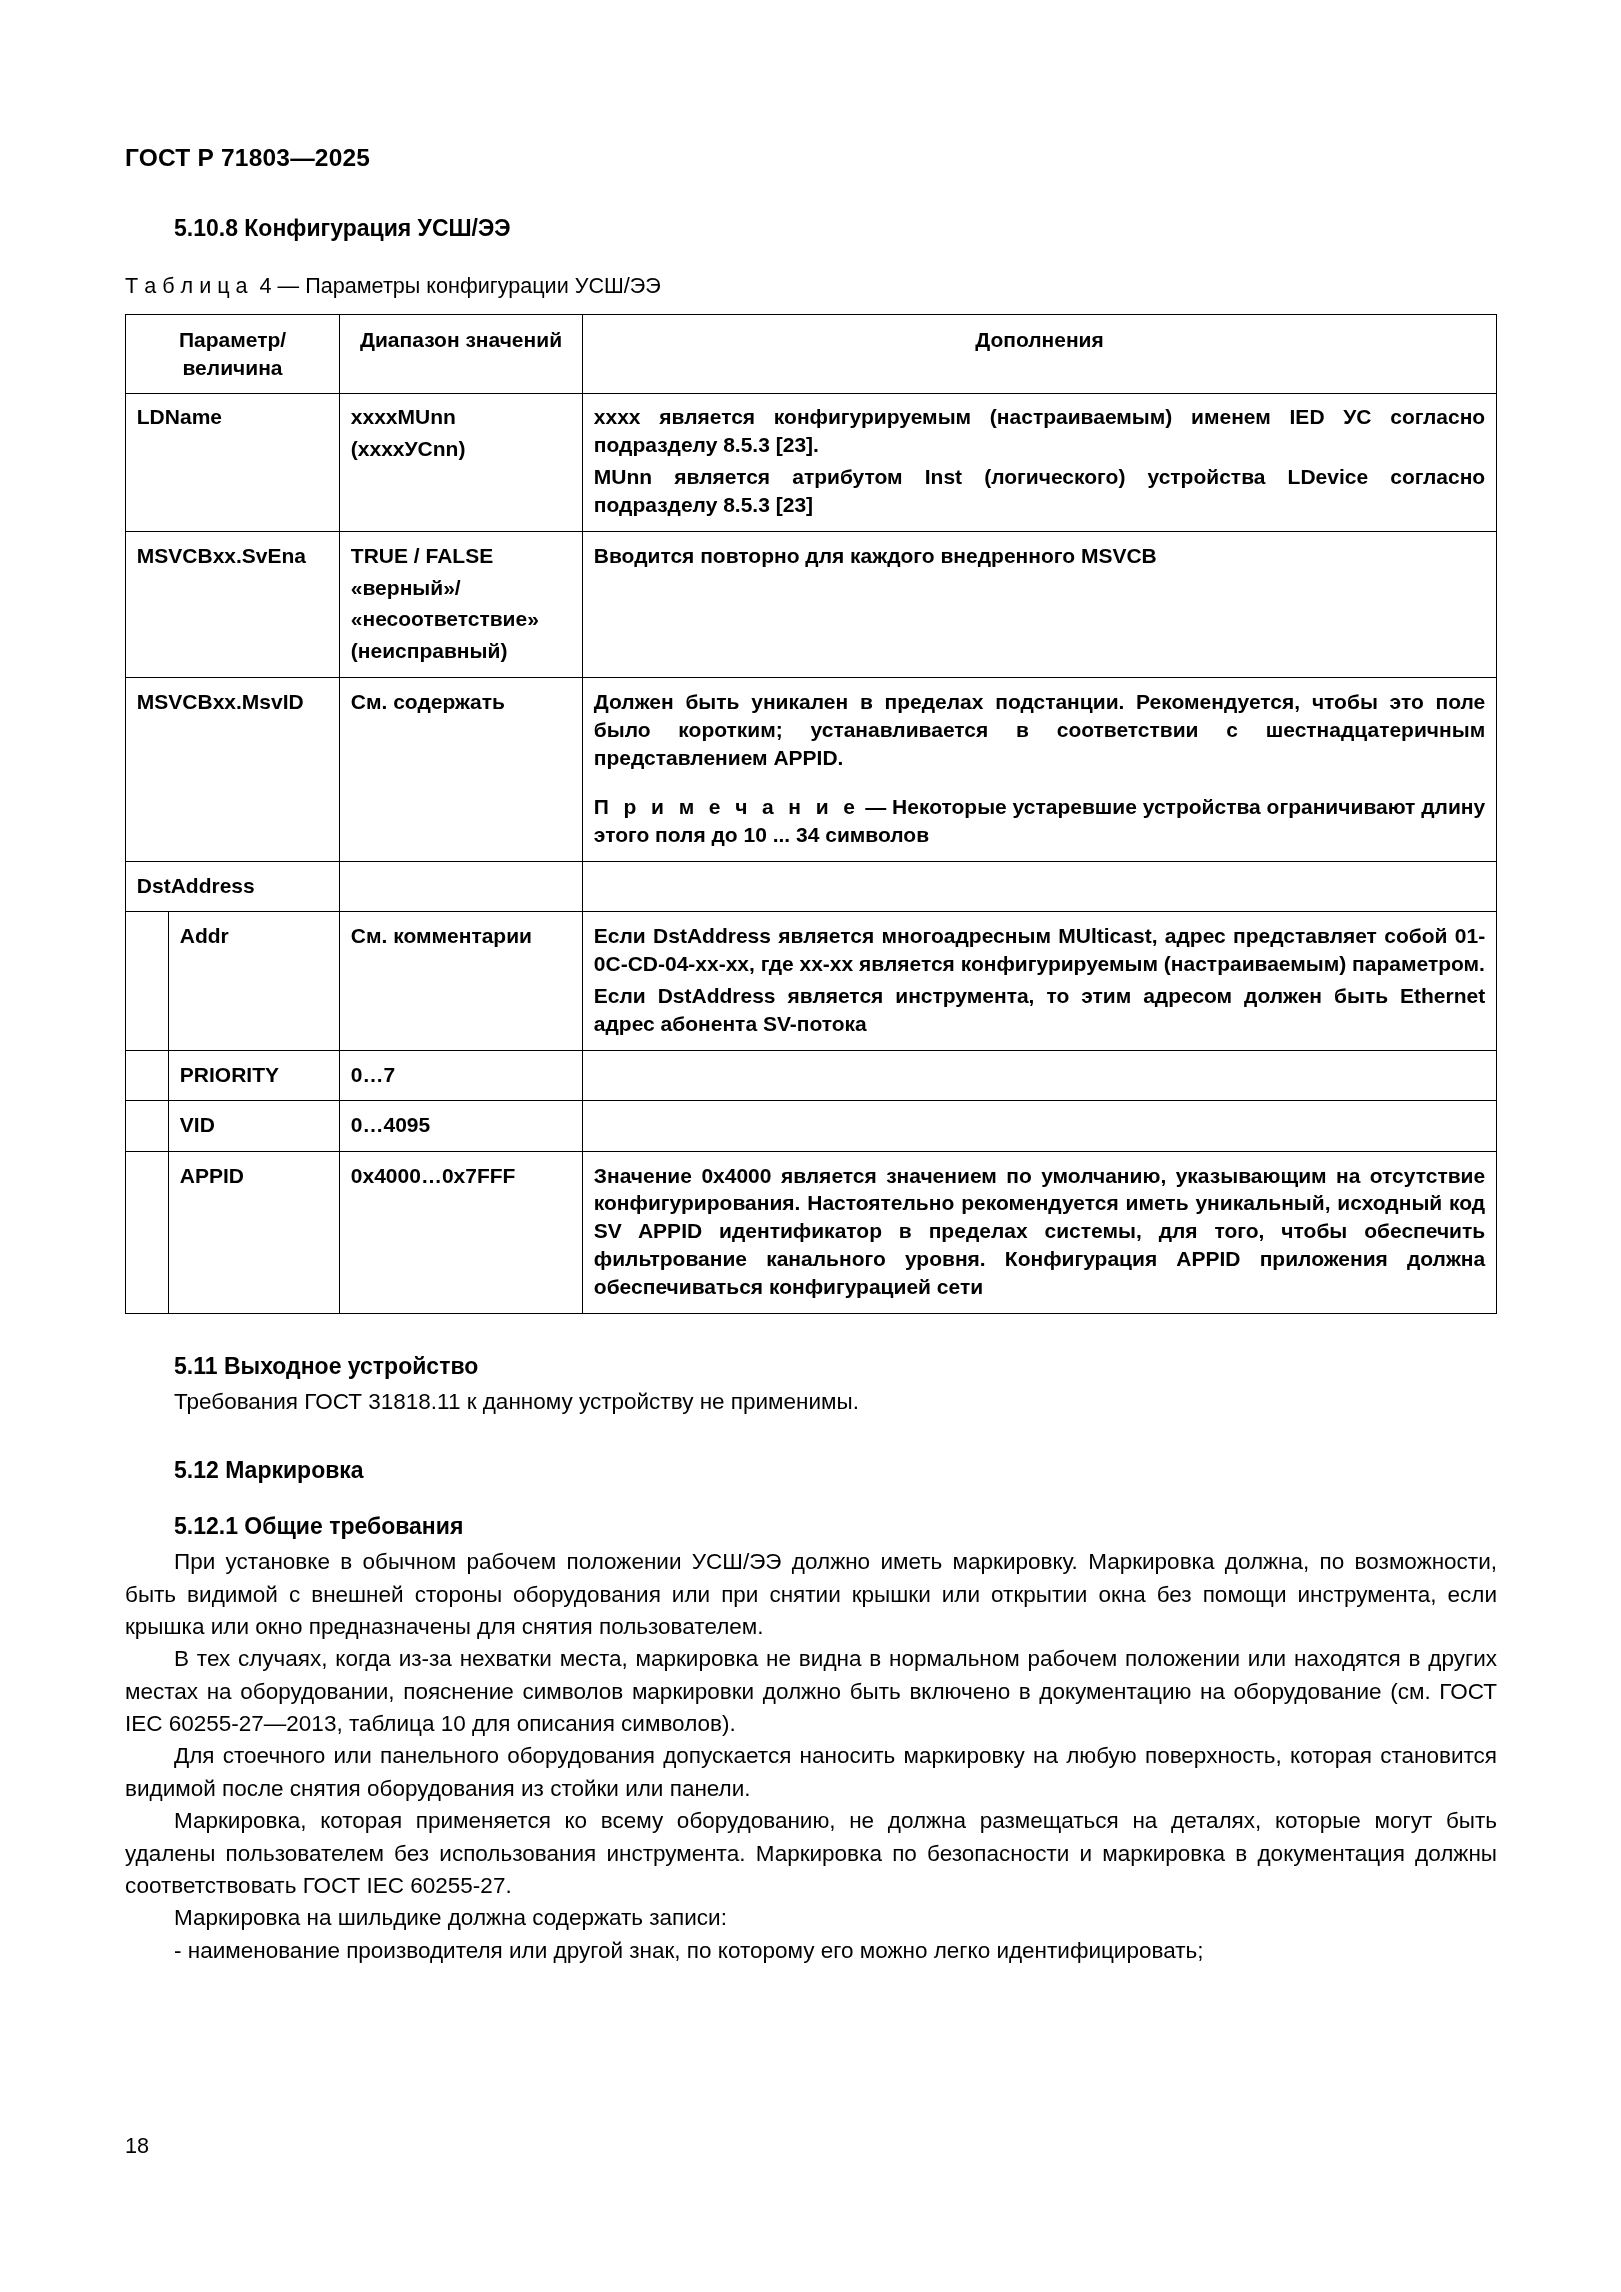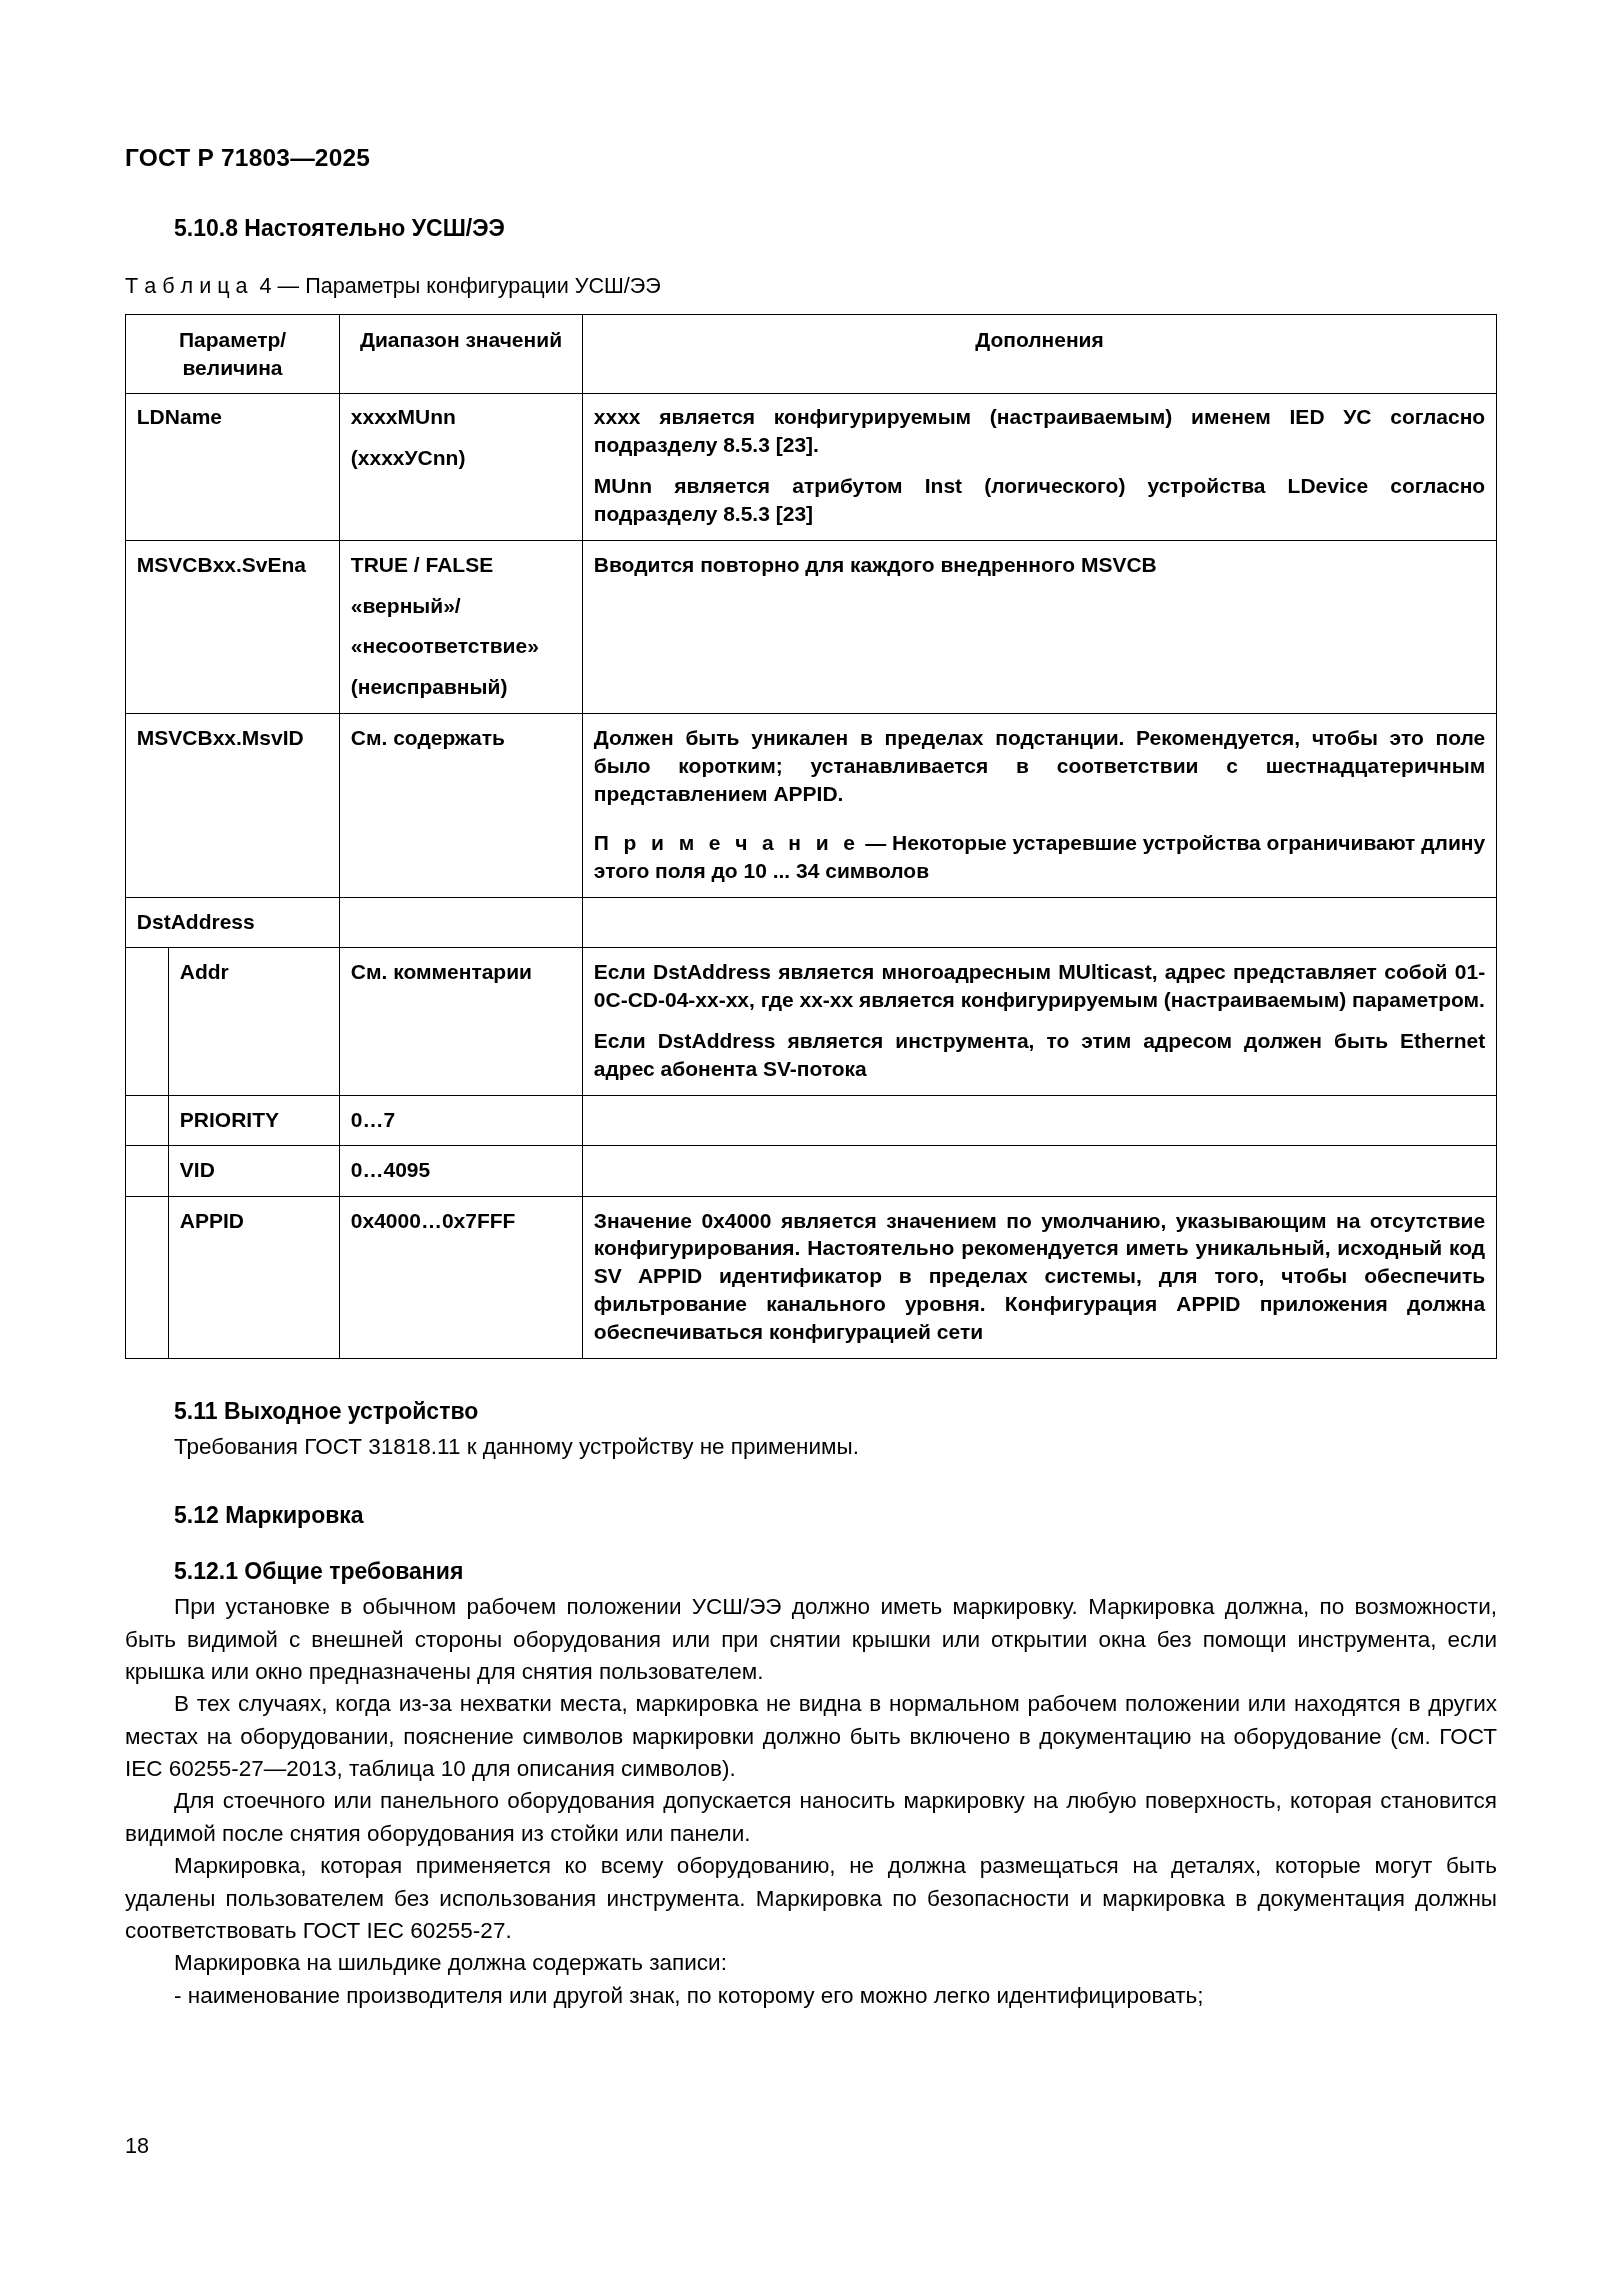--- a/index.html
+++ b/index.html
@@ -82,21 +82,21 @@
 
   td.nobrd-left  { border-left: none; }
   td.nobrd-right { border-right: none; }
 
   .cell-just { text-align: justify; text-justify: inter-word; }
   .cell-note { margin-top: 21.6px; text-align: justify; }
   .spaced {
     letter-spacing: 4.4px;
   }
   .cell-p { margin: 0; }
-  .cell-p + .cell-p { margin-top: 13px; }
+  .cell-p + .cell-p { margin-top: 4px; }
 
   
   .body-h {
     font-size: 23px;
     font-weight: bold;
     margin-top: 39px;
     margin-left: 49px;
   }
   p.body {
     font-size: 22.5px;
@@ -116,21 +116,21 @@
   }
 </style>
 </head>
 <body>
 
 <div class="page">
   <div class="content">
 
     <div class="doc-header">ГОСТ Р 71803—2025</div>
 
-    <div class="h-sub">5.10.8 Настоятельно УСШ/ЭЭ</div>
+    <div class="h-sub">5.10.8 Конфигурация УСШ/ЭЭ</div>
 
     <div class="table-caption">Т а б л и ц а  4 — Параметры конфигурации УСШ/ЭЭ</div>
 
     <table class="gost">
       <colgroup>
         <col class="col-a-pad">
         <col class="col-a2">
         <col class="col-b">
         <col class="col-c">
       </colgroup>

